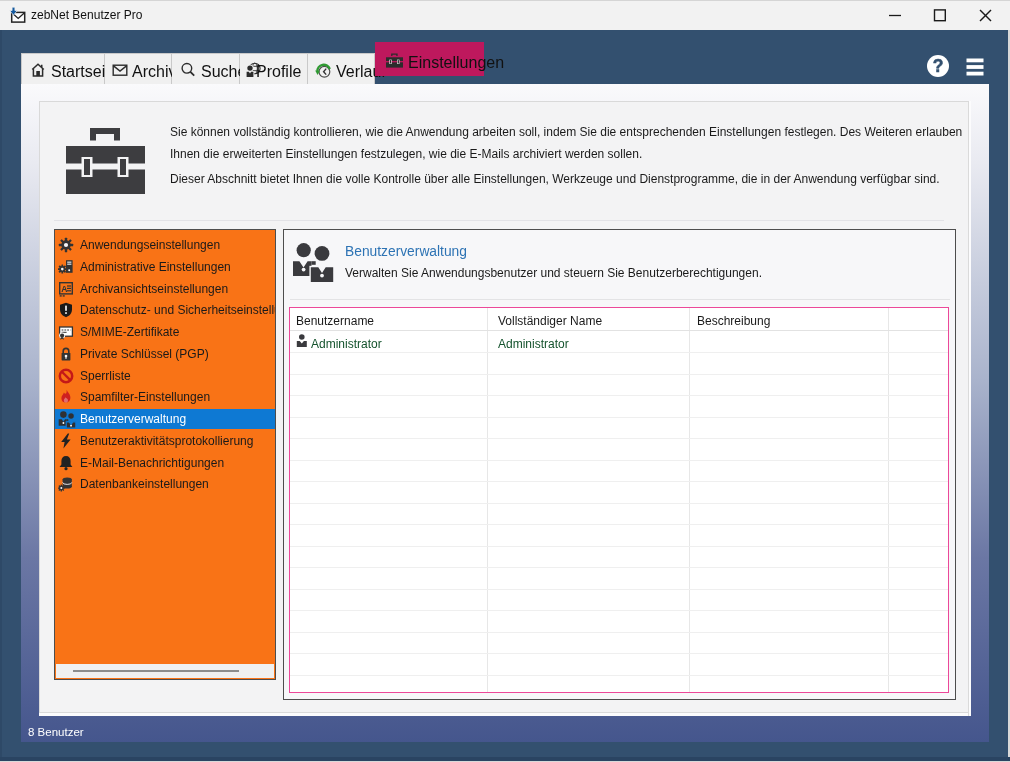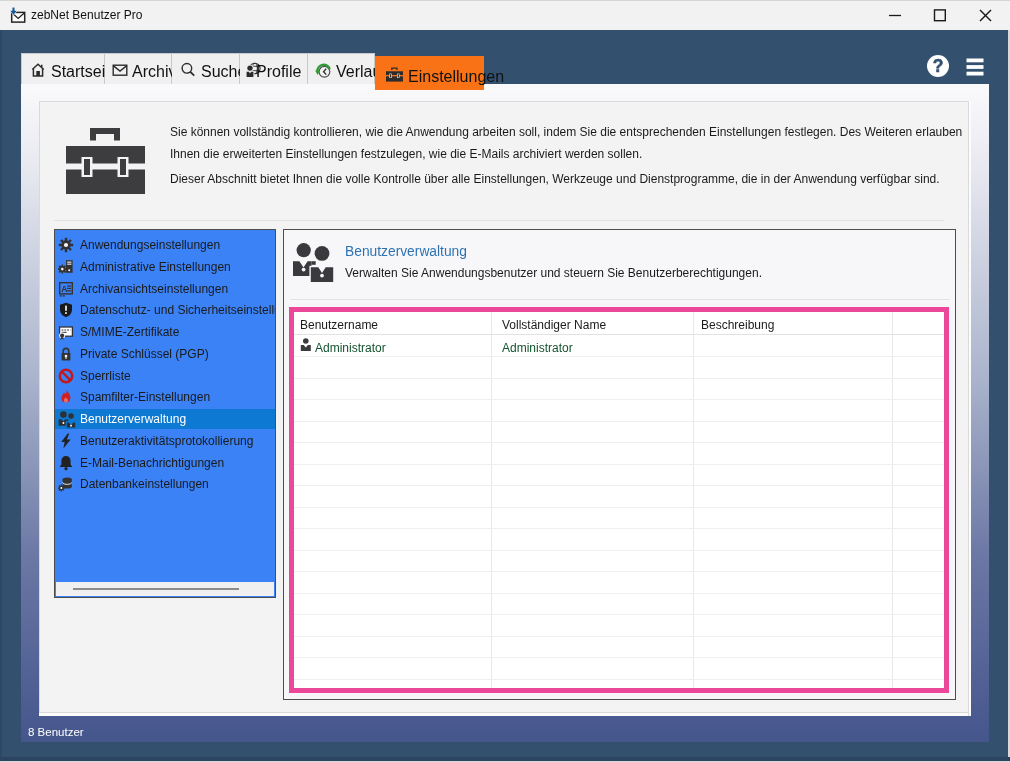--- a/index.html
+++ b/index.html
@@ -7,49 +7,49 @@
   .abs{position:absolute;}
   
   #titlebar{left:0;top:0;width:1010px;height:30px;background:#f2f2f2;border-top:1px solid #d5d5d5;box-sizing:border-box;}
   #title{left:31px;top:8px;font-size:12px;color:#111;}
   
   .tab{position:absolute;top:53px;height:31px;background:#f0f0f0;
        box-sizing:border-box;border:1px solid #c9c9c9;border-bottom:none;
        font-size:16px;color:#111;}
   .tab .lbl{position:absolute;top:9px;}
   .tab svg{position:absolute;top:8px;}
-  #tab-active{top:56px;height:34px;background:#f97316;border:none;z-index:5;}
+  #tab-active{top:42px;height:34px;background:#be185d;border:none;z-index:5;}
   #tab-active .lbl{top:12px;}
   #tab-active svg{top:11px;}
   
   #page{left:21px;top:84px;width:968px;height:658px;
         background:linear-gradient(180deg,#fafafc 0%,#e9eaf1 12%,#a9b3cc 45%,#6b77a4 72%,#45568d 100%);}
   #panel{left:39px;top:101px;width:932px;height:615px;background:#f3f3f4;
          box-sizing:border-box;border:1px solid #d9d9d9;}
   
   #hdrtext{left:170px;top:121px;width:800px;font-size:12px;line-height:22px;color:#1a1a1a;white-space:nowrap;}
   #hdrsep{left:54px;top:219.5px;width:890px;height:1px;background:#e2e2e6;}
   
-  #listbox{left:54px;top:229px;width:222px;height:369px;background:#3b82f6;
+  #listbox{left:54px;top:229px;width:222px;height:451px;background:#f97316;
            box-sizing:border-box;border:1px solid #4d4d4d;overflow:hidden;}
   .li{position:relative;height:21.75px;font-size:12px;color:#1a1a1a;white-space:nowrap;overflow:hidden;}
   .li svg{position:absolute;left:3px;top:3px;}
   .li.sel svg{left:2.5px;top:2px;width:18px;height:18px;overflow:visible;}
   .li .t{position:absolute;left:25px;top:4px;}
   .li.sel{background:#0e79d3;background-clip:content-box;padding:1.2px 0;box-sizing:border-box;color:#fff;}
   #hscroll{position:absolute;left:1px;bottom:1px;width:218px;height:14px;background:#f0f0f0;}
   #hthumb{position:absolute;left:17px;top:6px;width:166px;height:2px;background:#8c8c8c;}
   
   #rpanel{left:283px;top:229px;width:673px;height:471px;background:#f7f7f9;
           box-sizing:border-box;border:1px solid #4d4d4d;}
   #rtitle{left:345px;top:244px;font-size:13.8px;color:#2d73b4;}
   #rdesc{left:345px;top:266px;font-size:12px;color:#1a1a1a;}
   #rsep{left:290px;top:299px;width:660px;height:1px;background:#e3e3e5;}
   #table{left:289px;top:307px;width:660px;height:386px;background:#ffffff;
-         box-sizing:border-box;border:5px solid #ec4899;overflow:hidden;}
+         box-sizing:border-box;border:1px solid #ec4899;overflow:hidden;}
   .vline{position:absolute;top:0;bottom:0;width:1px;background:#e7e7e7;}
   .hline{position:absolute;left:0;right:0;height:1px;background:#efefef;}
   .hcell{position:absolute;top:6px;font-size:12px;color:#1a1a1a;}
   .rcell{position:absolute;top:29px;font-size:12px;color:#14532d;}
   #status{left:28px;top:726px;font-size:11.5px;color:#ffffff;}
   
   #edge-r{left:1008px;top:30px;width:2px;height:732px;background:#d9d9d9;}
   #edge-b{left:0;top:760.5px;width:1010px;height:1.5px;background:#d9d9d9;}
   #edge-b2{left:0;top:757px;width:1010px;height:3.5px;background:#2a4462;}
   #edge-l{left:0;top:30px;width:2px;height:730px;background:#2e4967;}

